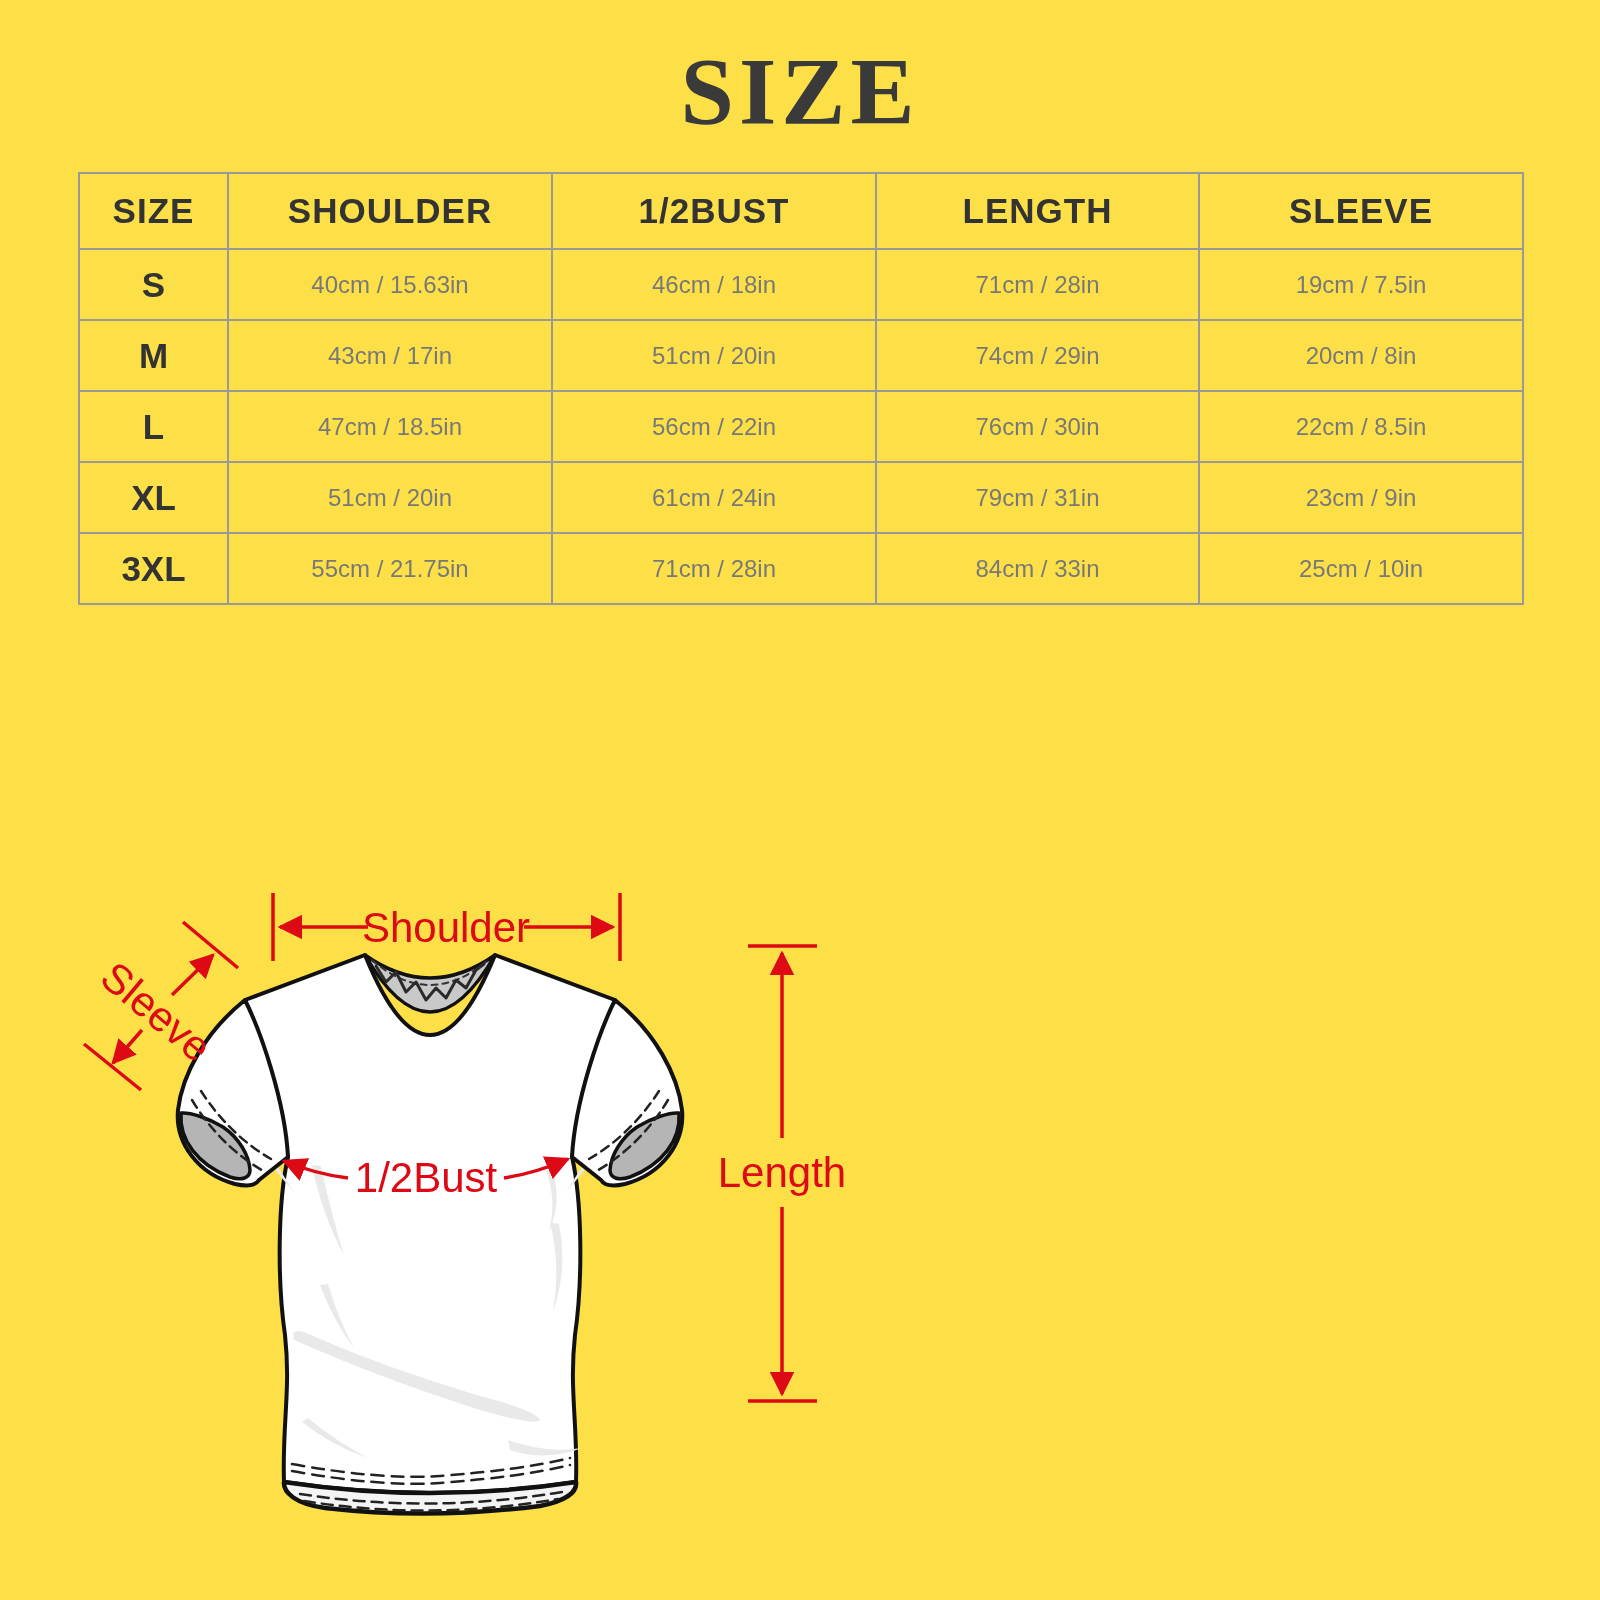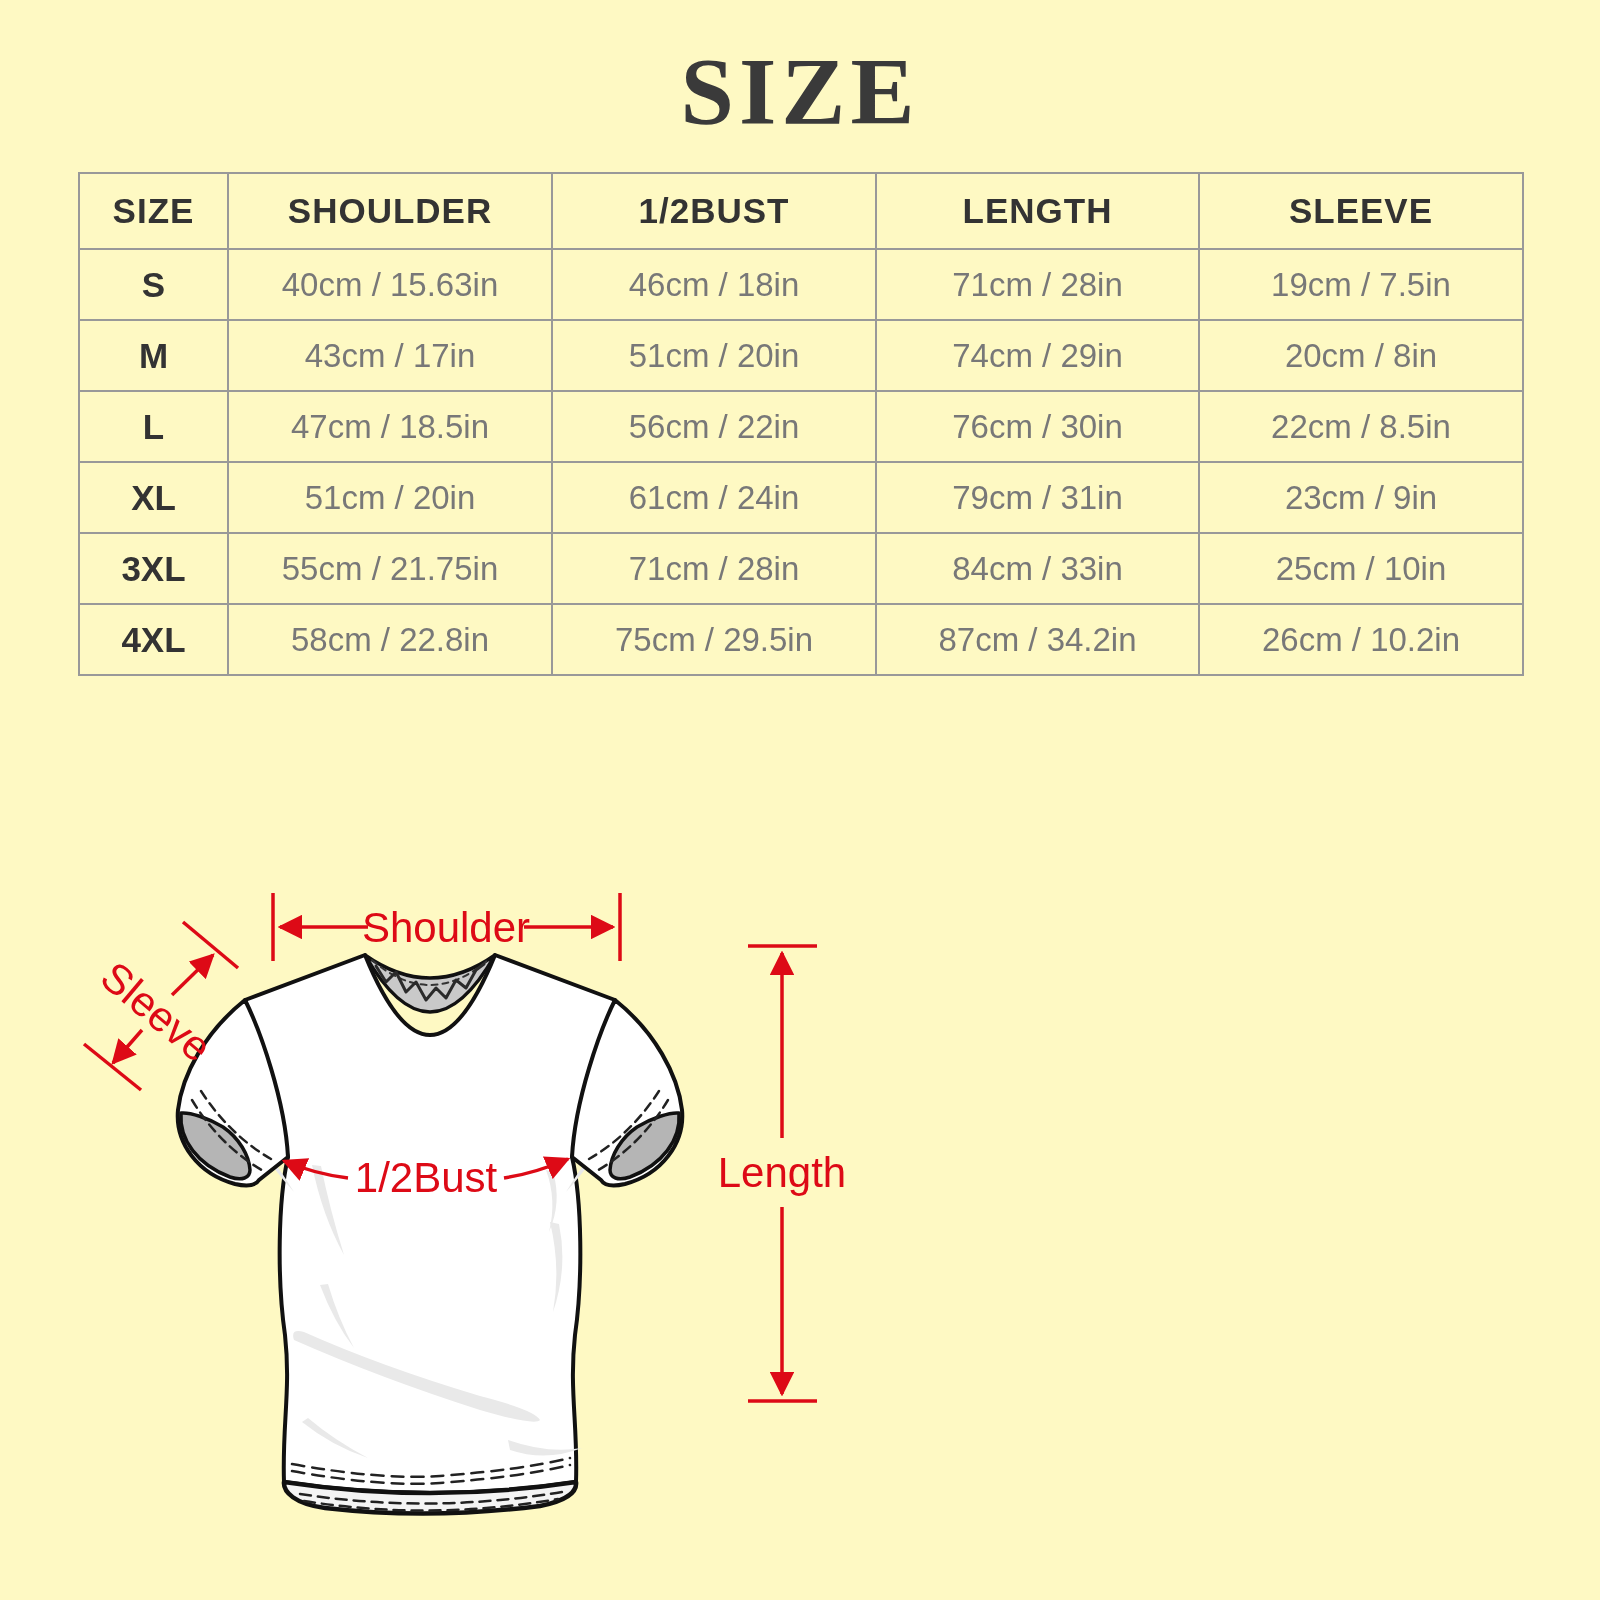--- a/index.html
+++ b/index.html
@@ -1,36 +1,36 @@
 <!DOCTYPE html>
 <html><head>
 <meta charset="utf-8">
 <style>
   html,body { margin:0; padding:0; background:#ffffff; }
   .page {
-    position:relative; width:1600px; height:1600px; background:#fef9c3;
+    position:relative; width:1600px; height:1600px; background:#fde047;
     font-family:"Liberation Sans", sans-serif; overflow:hidden;
   }
   .title {
     position:absolute; left:0; top:36px; width:100%;
     text-align:center; font-family:"Liberation Serif", serif;
     font-weight:700; font-size:96px; letter-spacing:5px; color:#3a3a3a;
   }
   table.size-table {
     position:absolute; left:78px; top:172px; width:1444px;
     border-collapse:collapse; table-layout:fixed;
   }
   .size-table th, .size-table td {
     border:2px solid #999999; text-align:center; vertical-align:middle;
     padding:0; overflow:hidden; white-space:nowrap;
   }
   .size-table thead tr { height:76px; }
   .size-table tbody tr { height:71px; }
   .size-table th { font-size:35px; font-weight:700; color:#333333; letter-spacing:1px; }
-  .size-table td { font-size:33px; font-weight:400; color:#787878; }
+  .size-table td { font-size:24px; font-weight:400; color:#787878; }
   .size-table td.size-col { font-size:35px; font-weight:700; color:#333333; }
   .diagram { position:absolute; left:80px; top:860px; width:780px; height:710px; }
   .note {
     position:absolute; left:885px; top:1052px; width:640px;
     font-size:44px; line-height:66px; color:#7a7a7a;
   }
   .note .note-label { font-weight:700; color:#5c5c5c; }
 </style>
 </head>
 <body>
@@ -84,27 +84,20 @@
         <td>61cm / 24in</td>
         <td>79cm / 31in</td>
         <td>23cm / 9in</td>
       </tr>
       <tr>
         <td class="size-col">3XL</td>
         <td>55cm / 21.75in</td>
         <td>71cm / 28in</td>
         <td>84cm / 33in</td>
         <td>25cm / 10in</td>
-      </tr>
-      <tr>
-        <td class="size-col">4XL</td>
-        <td>58cm / 22.8in</td>
-        <td>75cm / 29.5in</td>
-        <td>87cm / 34.2in</td>
-        <td>26cm / 10.2in</td>
       </tr>
     </tbody>
   </table>
 
   <svg class="diagram" viewBox="0 0 780 710">
     <defs>
       <marker id="ah" viewBox="0 0 10 10" refX="9" refY="5" markerWidth="7" markerHeight="7" orient="auto-start-reverse">
         <path d="M0,0 L10,5 L0,10 Z" fill="#dd0a16"></path>
       </marker>
     </defs>

